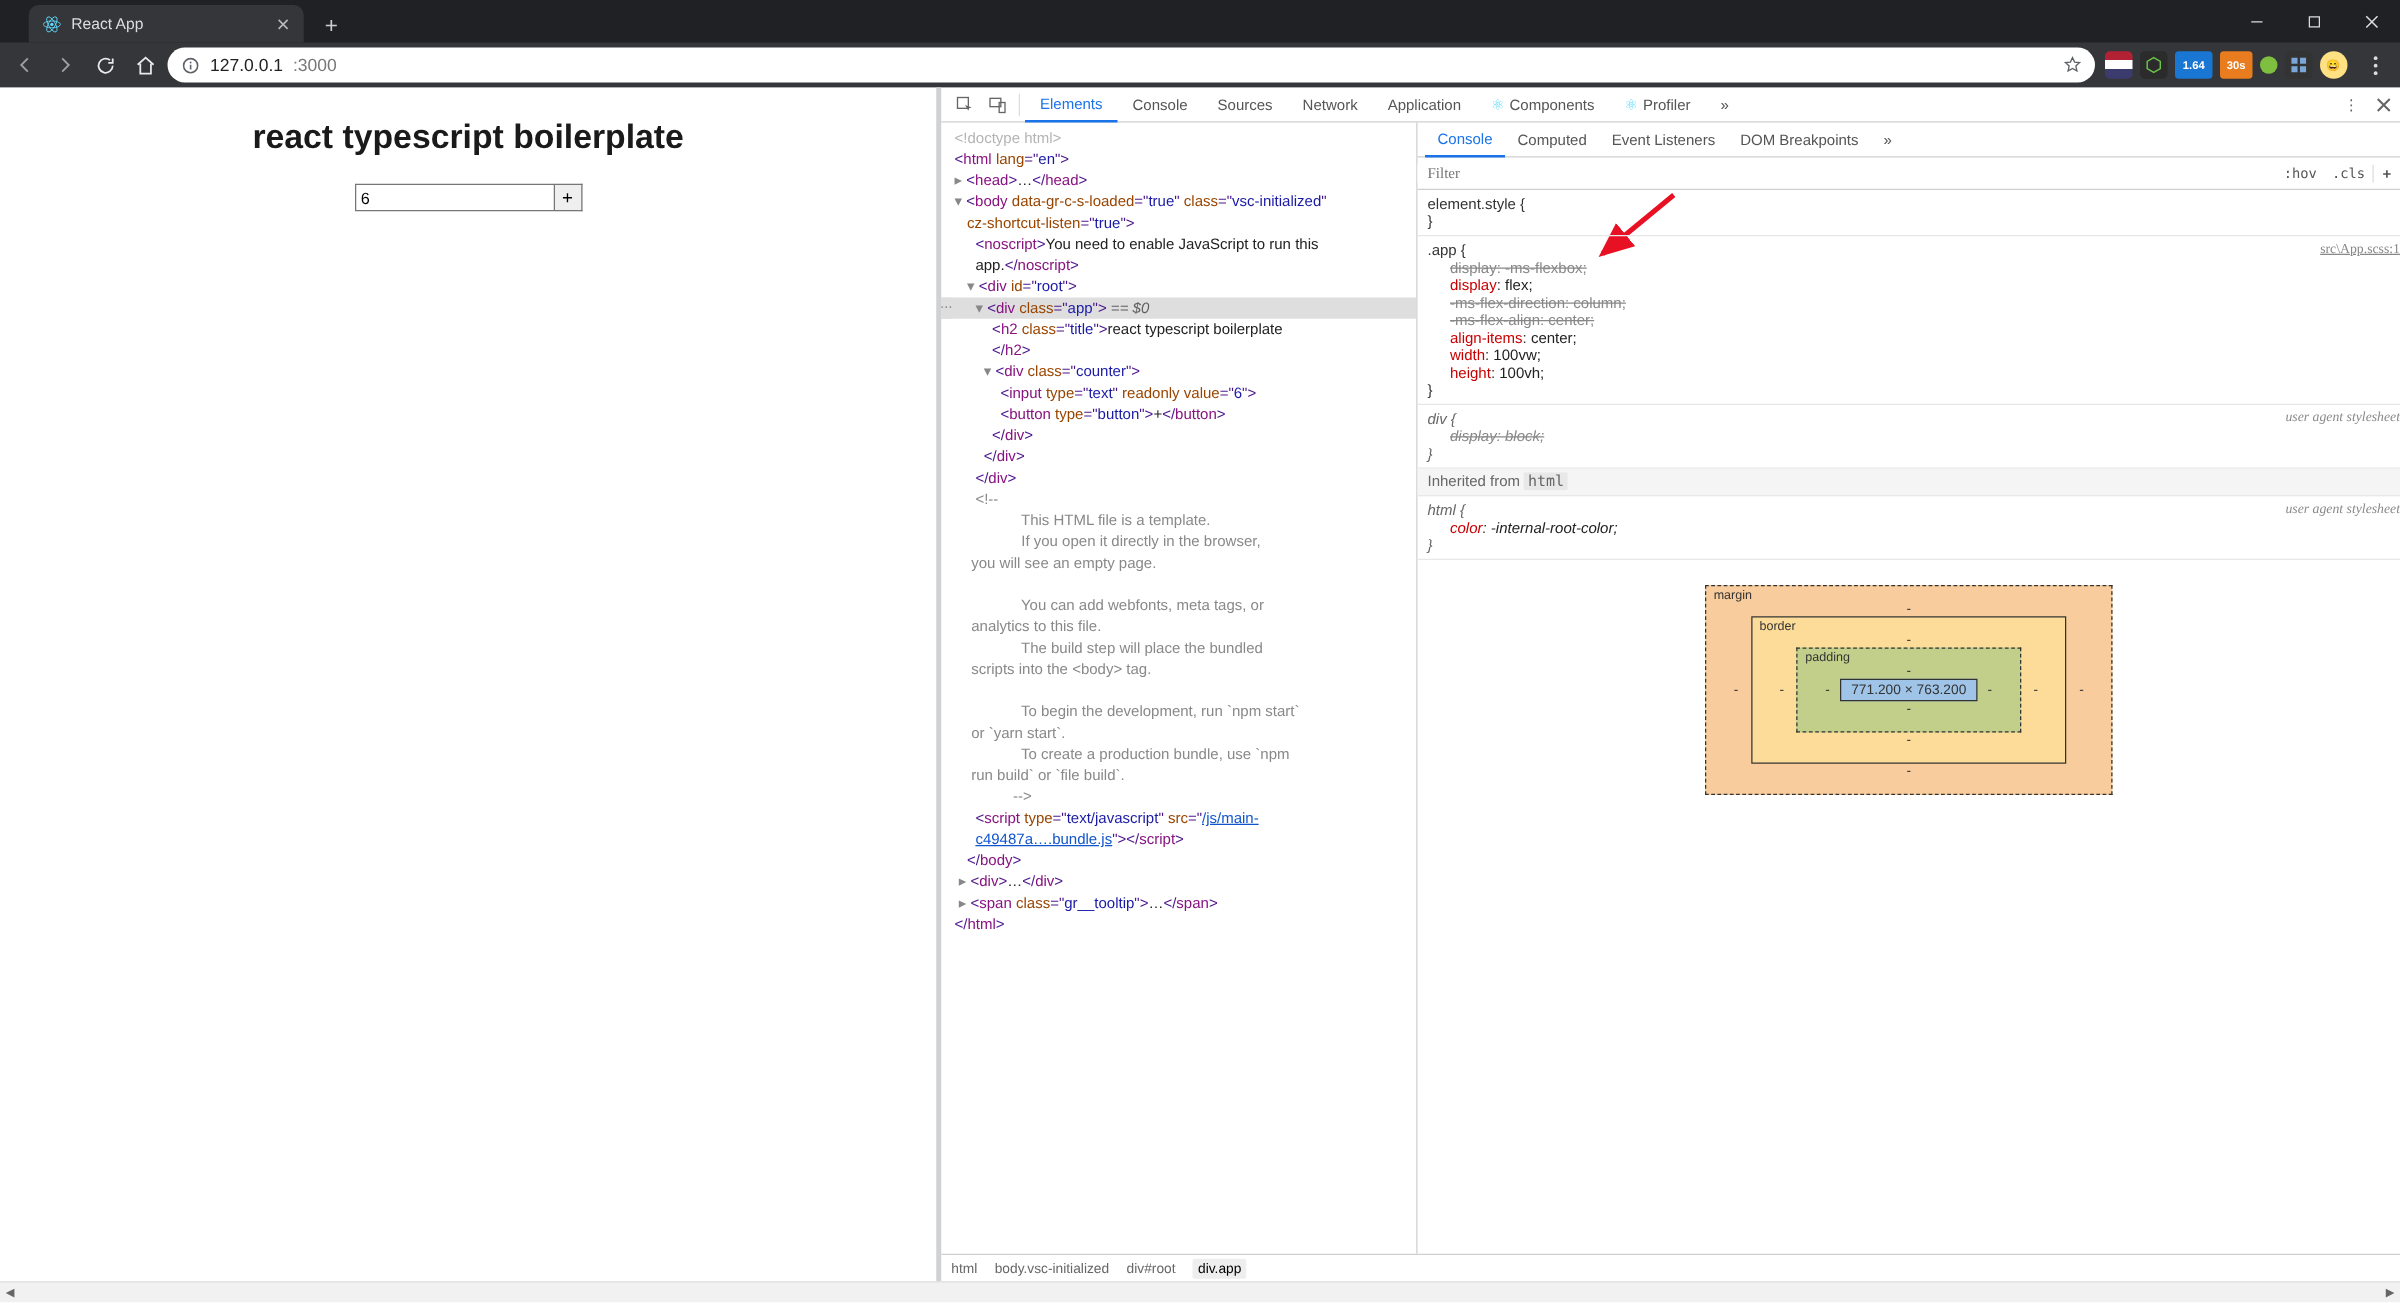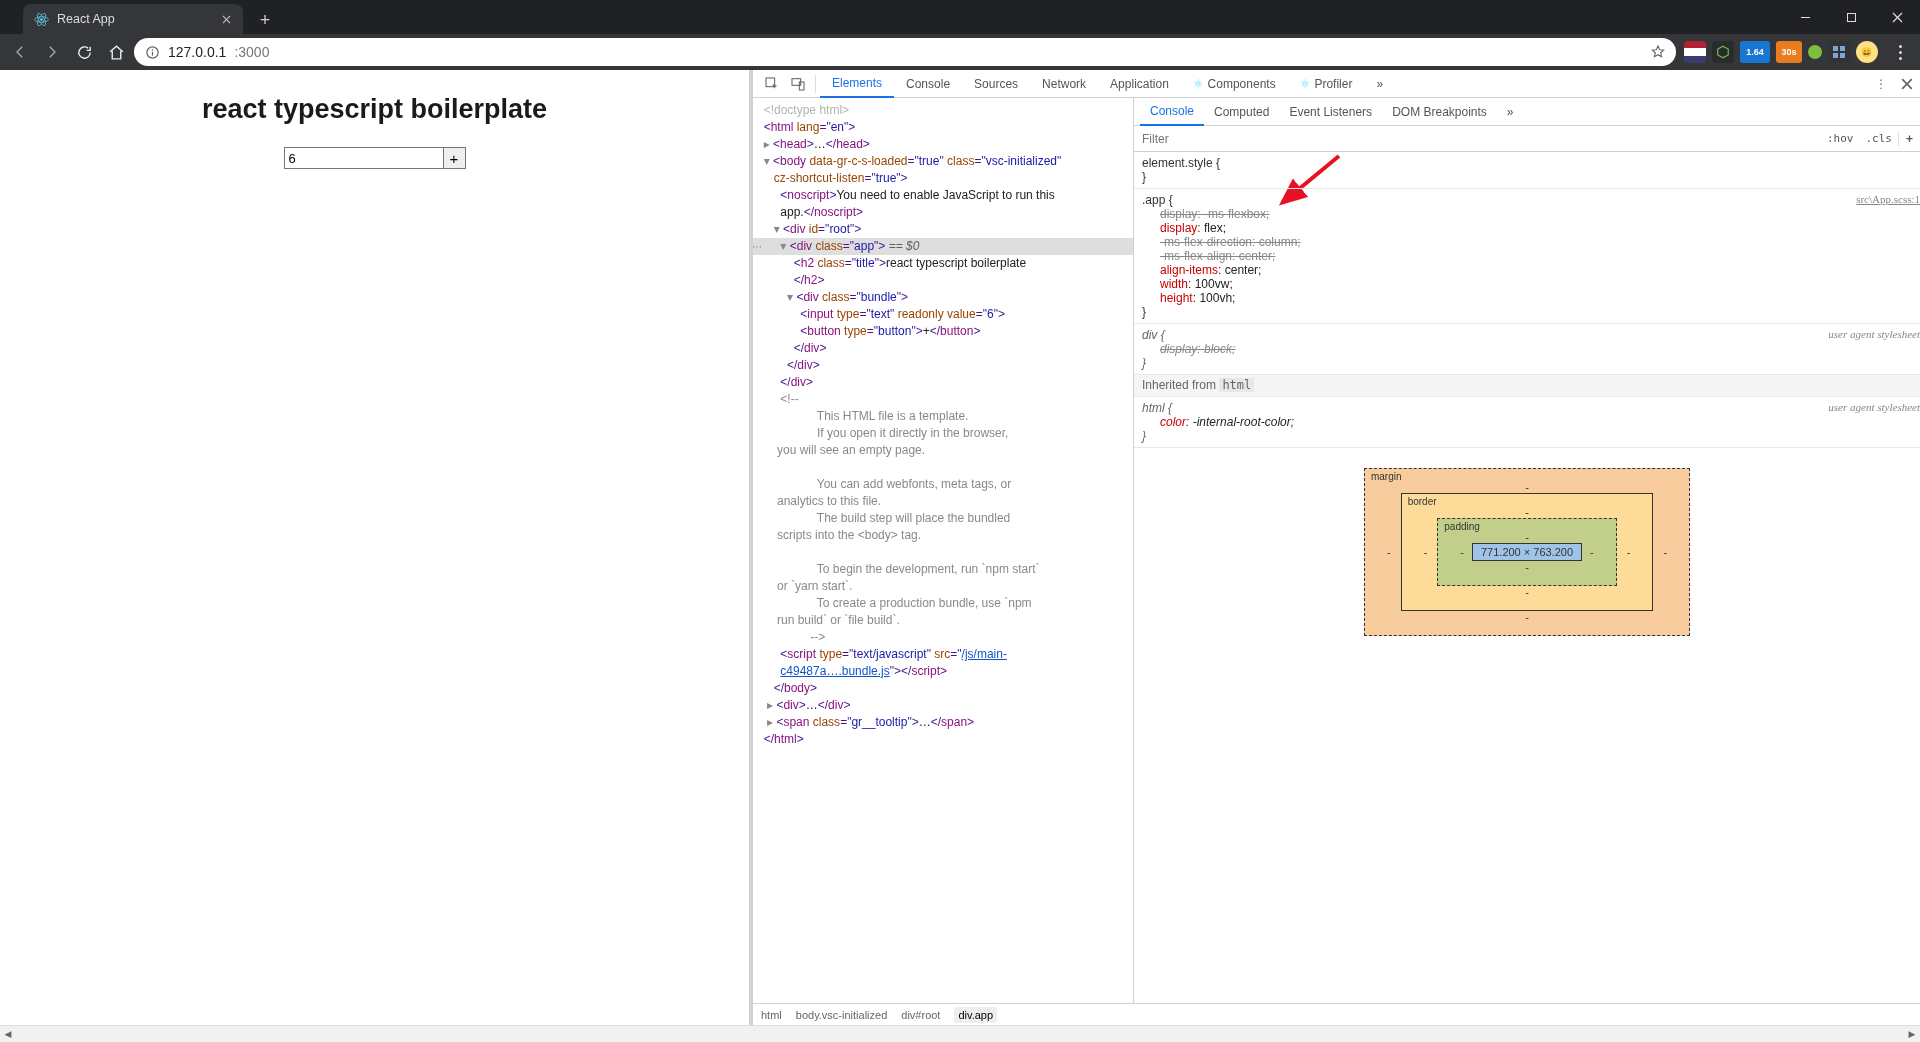--- a/index.html
+++ b/index.html
@@ -74,21 +74,21 @@
   .crumbs { height:22px; border-top:1px solid #d0d0d0; display:flex; align-items:center; font-size:11px; color:#666; padding:0 8px; gap:14px; }
   .crumbs .cr { cursor:pointer; }
   .crumbs .cr.active { color:#000; background:#eee; padding:2px 4px; border-radius:2px;}
 
   
   .styles-panel { flex:1; display:flex; flex-direction:column; min-width:0; font-family:Menlo,Consolas,monospace; font-size:12px; position:relative;}
   .styles-tabs { display:flex; align-items:center; height:28px; border-bottom:1px solid #d0d0d0; font-size:12px; padding:0 0 0 6px; color:#555; gap:0; font-family:"Segoe UI",Arial,sans-serif;}
   .styles-tabs .tabi { padding:0 10px; height:28px; display:flex;align-items:center; cursor:pointer; white-space:nowrap;}
   .styles-tabs .tabi.active { color:#1a73e8; border-bottom:2px solid #1a73e8; }
   .styles-toolbar { display:flex; align-items:center; height:26px; border-bottom:1px solid #d0d0d0; }
-  .styles-toolbar input { border:none; outline:none; flex:1; padding:0 8px; font-size:12px; font-family:Liberation Sans, sans-serif; color:#737373; }
+  .styles-toolbar input { border:none; outline:none; flex:1; padding:0 8px; font-size:12px; font-family:Liberation Serif, serif; color:#737373; }
   .styles-toolbar .pill { padding:0 6px; color:#555; font-family:Menlo,Consolas,monospace; font-size:11px; cursor:pointer; }
   .styles-toolbar .plus { width:22px; text-align:center; color:#555; cursor:pointer; font-weight:bold; border-left:1px solid #ddd;}
 
   .rules { flex:0 0 auto; overflow:auto; }
   .rule-block { border-bottom:1px solid #e8e8e8; padding:4px 8px 4px 8px; position:relative; }
   .rule-src { position:absolute; right:0; top:4px; color:#888; font-size:11px; text-decoration:underline; font-family:"Segoe UI"; }
   .rule-src.ua { font-style:italic; text-decoration:none; }
   .sel { color:#333; }
   .prop { padding-left:18px; }
   .prop .nm { color:#c80000; }
@@ -288,21 +288,21 @@
 <div class="el-line">  <span class="pn">&lt;</span><span class="tg">html</span> <span class="an">lang</span><span class="pn">="</span><span class="av">en</span><span class="pn">"&gt;</span></div>
 <div class="el-line">  <span class="caret">▸</span> <span class="pn">&lt;</span><span class="tg">head</span><span class="pn">&gt;</span><span class="tx">…</span><span class="pn">&lt;/</span><span class="tg">head</span><span class="pn">&gt;</span></div>
 <div class="el-line">  <span class="caret">▾</span> <span class="pn">&lt;</span><span class="tg">body</span> <span class="an">data-gr-c-s-loaded</span><span class="pn">="</span><span class="av">true</span><span class="pn">"</span> <span class="an">class</span><span class="pn">="</span><span class="av">vsc-initialized</span><span class="pn">"</span></div>
 <div class="el-line">     <span class="an">cz-shortcut-listen</span><span class="pn">="</span><span class="av">true</span><span class="pn">"&gt;</span></div>
 <div class="el-line">       <span class="pn">&lt;</span><span class="tg">noscript</span><span class="pn">&gt;</span><span class="tx">You need to enable JavaScript to run this</span></div>
 <div class="el-line">       <span class="tx">app.</span><span class="pn">&lt;/</span><span class="tg">noscript</span><span class="pn">&gt;</span></div>
 <div class="el-line">     <span class="caret">▾</span> <span class="pn">&lt;</span><span class="tg">div</span> <span class="an">id</span><span class="pn">="</span><span class="av">root</span><span class="pn">"&gt;</span></div>
 <div class="el-line sel">       <span class="caret">▾</span> <span class="pn">&lt;</span><span class="tg">div</span> <span class="an">class</span><span class="pn">="</span><span class="av">app</span><span class="pn">"&gt;</span><span class="dq"> == $0</span></div>
 <div class="el-line">           <span class="pn">&lt;</span><span class="tg">h2</span> <span class="an">class</span><span class="pn">="</span><span class="av">title</span><span class="pn">"&gt;</span><span class="tx">react typescript boilerplate</span></div>
 <div class="el-line">           <span class="pn">&lt;/</span><span class="tg">h2</span><span class="pn">&gt;</span></div>
-<div class="el-line">         <span class="caret">▾</span> <span class="pn">&lt;</span><span class="tg">div</span> <span class="an">class</span><span class="pn">="</span><span class="av">bundle</span><span class="pn">"&gt;</span></div>
+<div class="el-line">         <span class="caret">▾</span> <span class="pn">&lt;</span><span class="tg">div</span> <span class="an">class</span><span class="pn">="</span><span class="av">counter</span><span class="pn">"&gt;</span></div>
 <div class="el-line">             <span class="pn">&lt;</span><span class="tg">input</span> <span class="an">type</span><span class="pn">="</span><span class="av">text</span><span class="pn">"</span> <span class="an">readonly</span> <span class="an">value</span><span class="pn">="</span><span class="av">6</span><span class="pn">"&gt;</span></div>
 <div class="el-line">             <span class="pn">&lt;</span><span class="tg">button</span> <span class="an">type</span><span class="pn">="</span><span class="av">button</span><span class="pn">"&gt;</span><span class="tx">+</span><span class="pn">&lt;/</span><span class="tg">button</span><span class="pn">&gt;</span></div>
 <div class="el-line">           <span class="pn">&lt;/</span><span class="tg">div</span><span class="pn">&gt;</span></div>
 <div class="el-line">         <span class="pn">&lt;/</span><span class="tg">div</span><span class="pn">&gt;</span></div>
 <div class="el-line">       <span class="pn">&lt;/</span><span class="tg">div</span><span class="pn">&gt;</span></div>
 <div class="el-line">       <span class="cm2">&lt;!--</span></div>
 <div class="el-line"><span class="cm2">                  This HTML file is a template.</span></div>
 <div class="el-line"><span class="cm2">                  If you open it directly in the browser,</span></div>
 <div class="el-line"><span class="cm2">      you will see an empty page.</span></div>
 <div class="el-line"><span class="cm2"> </span></div>

